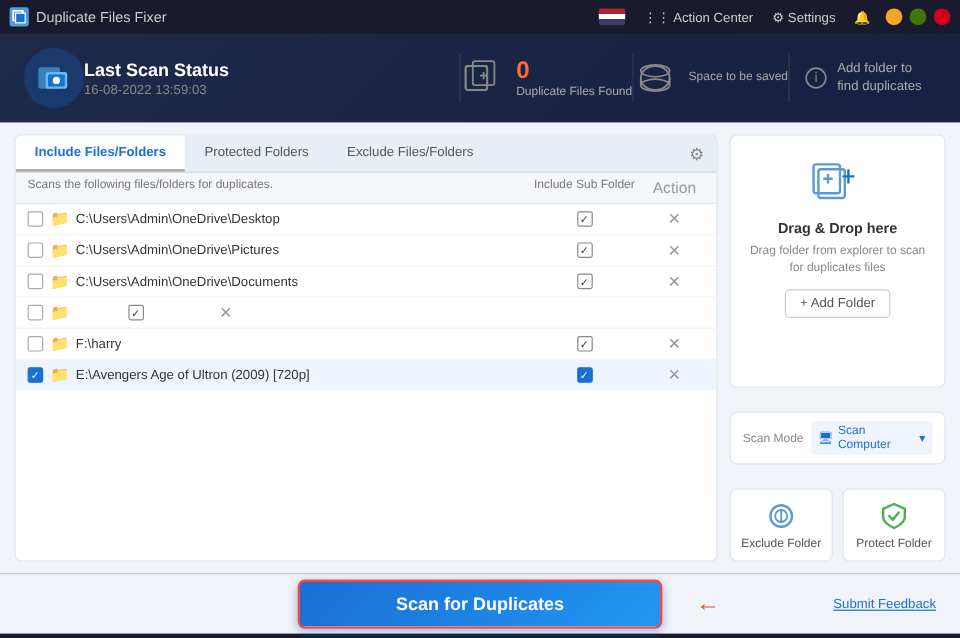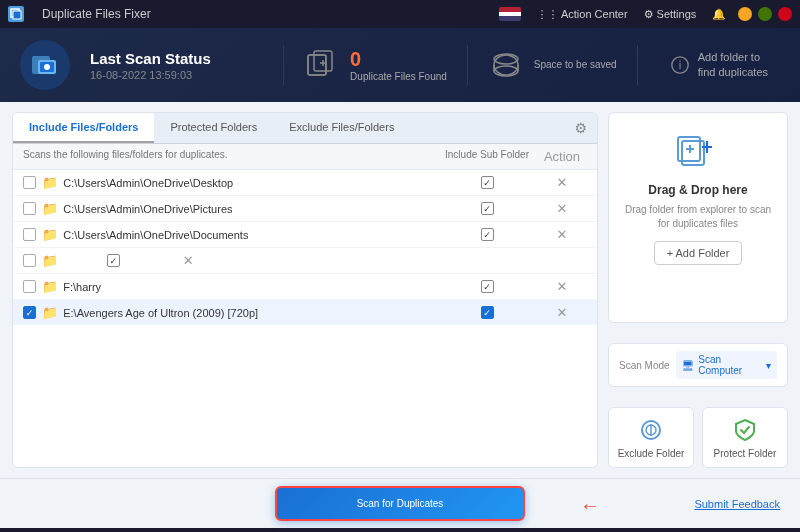--- a/index.html
+++ b/index.html
@@ -18,21 +18,21 @@
       background: #1a1a2e;
       height: 28px;
       display: flex;
       align-items: center;
       padding: 0 8px;
       justify-content: space-between;
     }
     .titlebar-left {
       display: flex;
       align-items: center;
-      gap: 18px;
+      gap: 6px;
       font-size: 12px;
       color: #ccc;
     }
     .titlebar-left .app-icon {
       width: 16px;
       height: 16px;
       background: #4a9eda;
       border-radius: 2px;
       display: flex; align-items: center; justify-content: center;
       font-size: 10px;
@@ -67,21 +67,20 @@
     .win-btn.min { background: #f5a623; }
     .win-btn.max { background: #417505; }
     .win-btn.close { background: #d0021b; }
 
     
     .header {
       background: linear-gradient(135deg, #1e2a4a 0%, #162040 100%);
       padding: 12px 20px;
       display: flex;
       align-items: center;
-      gap: 20px;
       justify-content: flex-end;
     }
     .header-logo {
       width: 50px; height: 50px;
       background: #1a3a6e;
       border-radius: 50%;
       display: flex; align-items: center; justify-content: center;
       flex-shrink: 0;
     }
     .header-logo svg { width: 30px; height: 30px; }
@@ -347,22 +346,22 @@
       padding: 0 20px;
       border-top: 1px solid #dde3ee;
       position: relative;
     }
     .scan-btn {
       background: linear-gradient(135deg, #1a6fd4, #2196f3);
       color: #fff;
       border: 2px solid #ff4444;
       border-radius: 6px;
       padding: 10px 80px;
-      font-size: 10px;
-      font-weight: normal;
+      font-size: 15px;
+      font-weight: bold;
       cursor: pointer;
       box-shadow: 0 2px 8px rgba(26,111,212,0.4);
     }
     .submit-feedback {
       position: absolute;
       right: 20px;
       font-size: 11px;
       color: #1a6fd4;
       cursor: pointer;
       text-decoration: underline;

